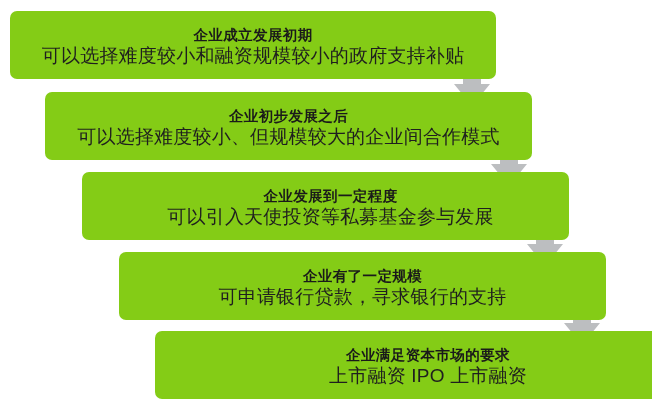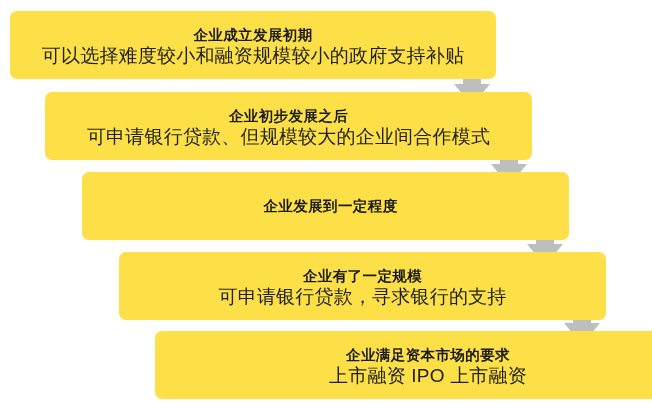--- a/index.html
+++ b/index.html
@@ -14,21 +14,21 @@
     overflow: hidden;
   }
   #stage {
     position: relative;
     width: 652px;
     height: 409px;
     background: #ffffff;
   }
   .step-box {
     position: absolute;
-    background: #fde047;
+    background: #84cc16;
     border-radius: 7px;
     box-sizing: border-box;
     display: flex;
     flex-direction: column;
     align-items: center;
     justify-content: center;
     z-index: 2;
   }
   .step-title {
     font-size: 14.5px;
@@ -82,25 +82,26 @@
     </svg>
   </div>
 
   <div class="step-box" style="left:10px; top:11px; width:486px; height:68px;">
     <div class="step-title">企业成立发展初期</div>
     <div class="step-desc">可以选择难度较小和融资规模较小的政府支持补贴</div>
   </div>
 
   <div class="step-box" style="left:45px; top:92px; width:487px; height:68px;">
     <div class="step-title">企业初步发展之后</div>
-    <div class="step-desc">可申请银行贷款、但规模较大的企业间合作模式</div>
+    <div class="step-desc">可以选择难度较小、但规模较大的企业间合作模式</div>
   </div>
 
   <div class="step-box" style="left:82px; top:172px; width:487px; height:68px;padding-left:10px;">
     <div class="step-title">企业发展到一定程度</div>
+    <div class="step-desc">可以引入天使投资等私募基金参与发展</div>
   </div>
 
   <div class="step-box" style="left:119px; top:252px; width:487px; height:68px;">
     <div class="step-title">企业有了一定规模</div>
     <div class="step-desc">可申请银行贷款，寻求银行的支持</div>
   </div>
 
   <div class="step-box" style="left:155px; top:331px; width:546px; height:68px;">
     <div class="step-title">企业满足资本市场的要求</div>
     <div class="step-desc">上市融资 IPO 上市融资</div>

